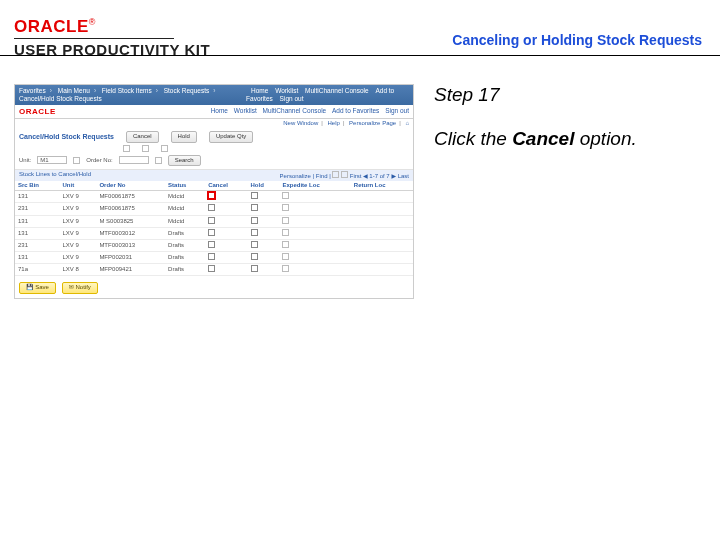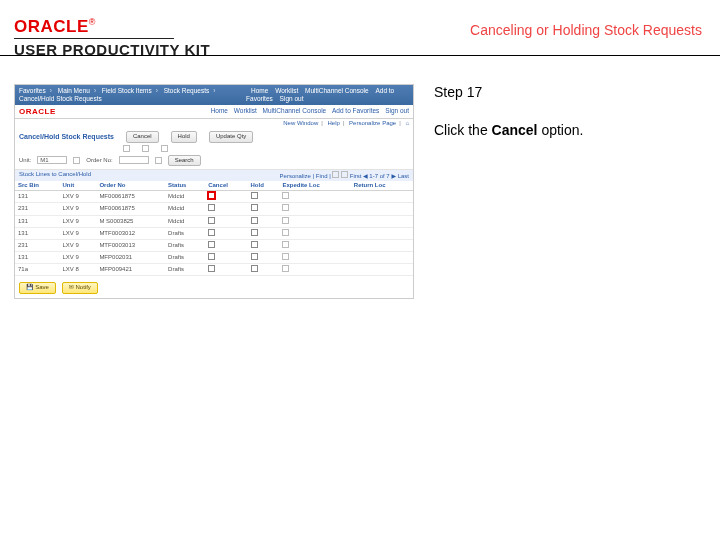--- a/index.html
+++ b/index.html
@@ -25,34 +25,35 @@
   .logo-divider { border-top: 1px solid #222; margin: 3px 0 2px 0; width: 160px; }
   .upk-label {
     font-size: 15px;
     letter-spacing: 0.5px;
     color: #222;
     font-weight: 600;
   }
   .doc-title {
     position: absolute;
     right: 18px;
-    top: 22px;
+    top: 32px;
     font-size: 14px;
-    color: #ef4444;
+    color: #1d4ed8;
+    font-weight: bold;
   }
 
   
   .body-row {
     display: flex;
     padding: 28px 14px 0 14px;
     gap: 20px;
     align-items: flex-start;
   }
   .left-col { width: 400px; }
-  .right-col { flex: 1; font-size: 14px; }
+  .right-col { flex: 1; font-size: 19px; font-style: italic; }
   .step-line { margin-bottom: 22px; }
   .instr-line .bold { font-weight: 700; }
 
   
   .shot {
     width: 400px;
     border: 1px solid #ccc;
     font-size: 6.5px;
     line-height: 1.2;
     font-family: Arial, sans-serif;

